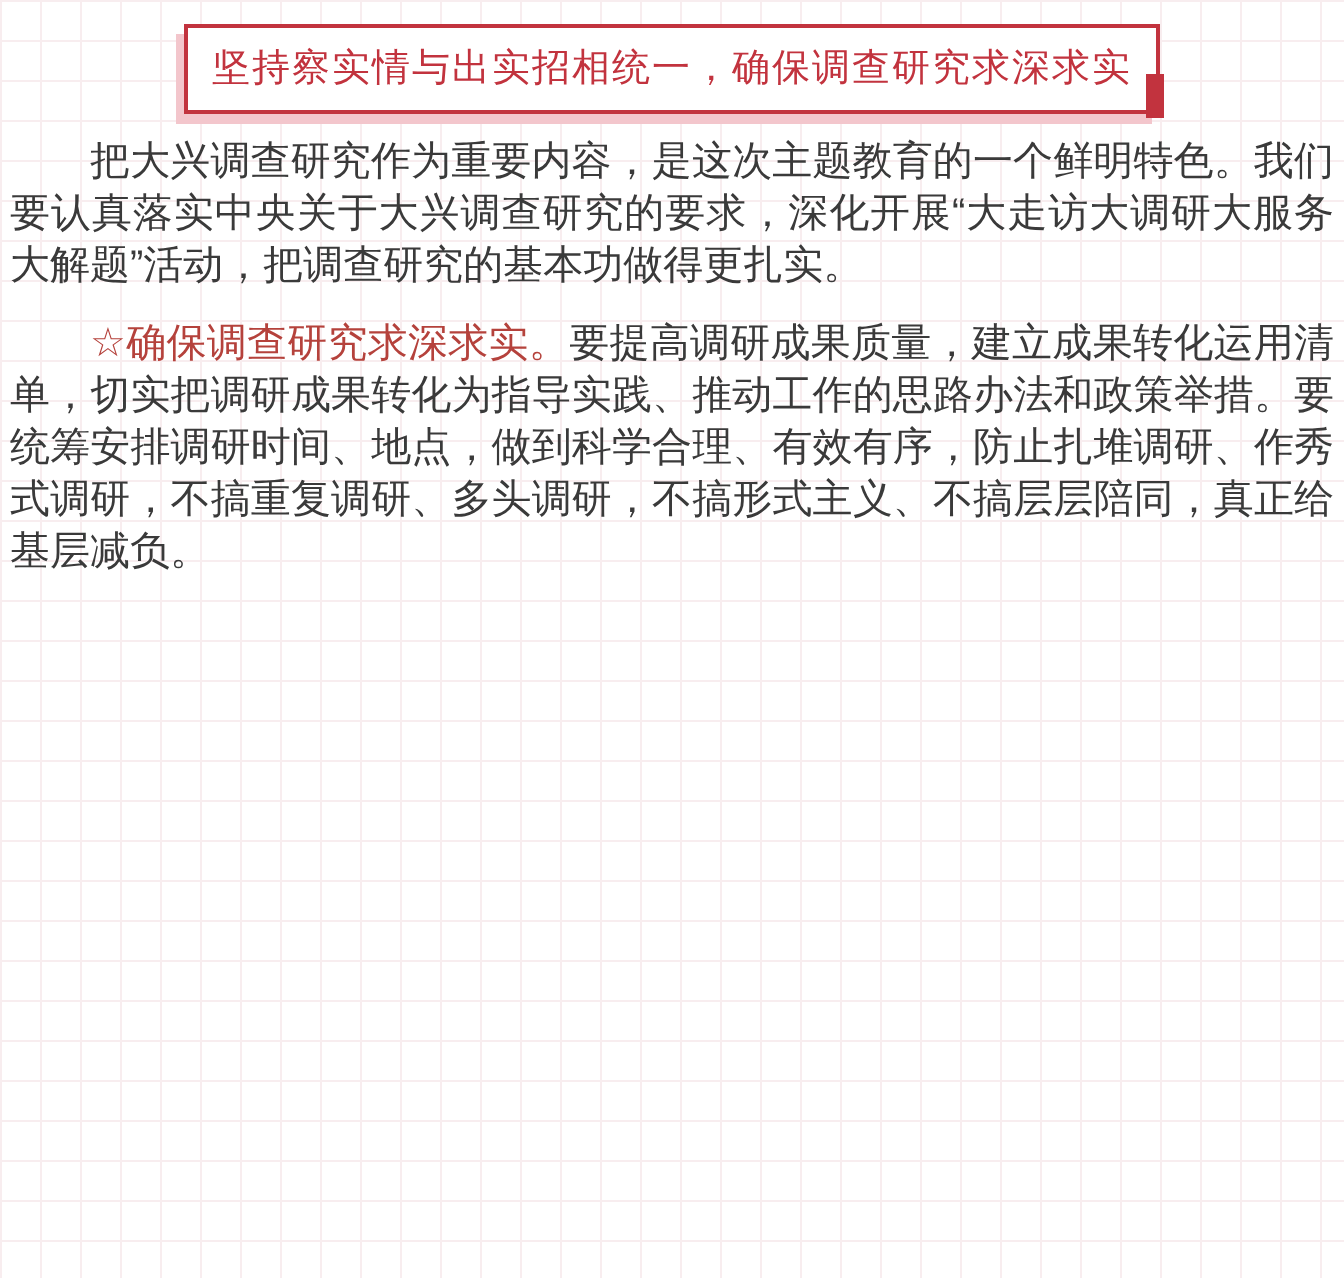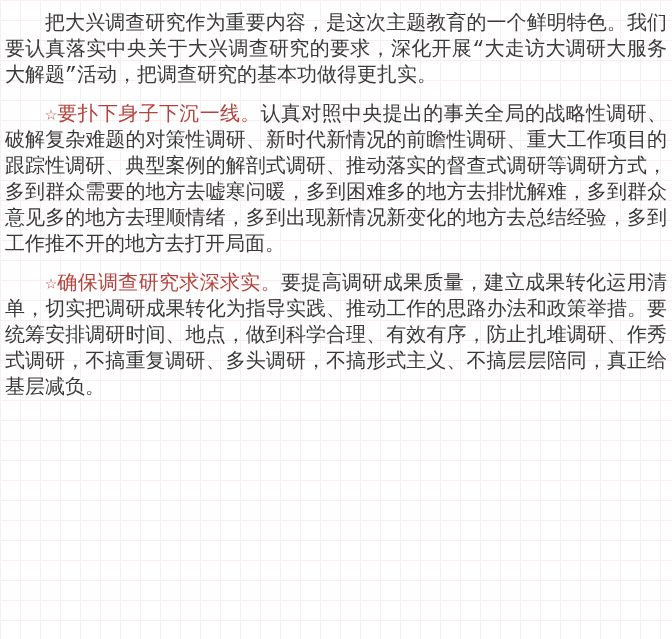--- a/index.html
+++ b/index.html
@@ -47,36 +47,38 @@
   .content {
     margin-top: 11px;
     color: #3a3a3a;
     font-size: 20px;
     line-height: 26px;
     text-align: justify;
   }
   .para {
     text-indent: 2em;
     margin-top: 13px;
-    font-family: Liberation Mono, monospace;
   }
   .para:first-child { margin-top: 0; }
   .lead {
     color: #b5423c;
   }
   .lead:empty { display: none; }
 </style>
 </head>
 <body>
 
 <div class="page">
 
+  <div class="title-box">
+    <span class="title-text">坚持察实情与出实招相统一，确保调查研究求深求实</span>
+    <span class="accent-bar"></span>
+  </div>
 
   <div class="content">
     <p class="para"><span>把大兴调查研究作为重要内容，是这次主题教育的一个鲜明特色。我们要认真落实中央关于大兴调查研究的要求，深化开展“大走访大调研大服务大解题”活动，把调查研究的基本功做得更扎实。</span></p>
 
-    <p class="para"><span class="lead">☆要扑下身子下沉一线。</span><span>认真对照中央提出的事关全局的战略性调研、破解复杂难题的对策性调研、新时代新情况的前瞻性调研、重大工作项目的跟踪性调研、典型案例的解剖式调研、推动落实的督查式调研等调研方式，多到群众需要的地方去嘘寒问暖，多到困难多的地方去排忧解难，多到群众意见多的地方去理顺情绪，多到出现新情况新变化的地方去总结经验，多到工作推不开的地方去打开局面。</span></p>
 
 
     <p class="para"><span class="lead">☆确保调查研究求深求实。</span><span>要提高调研成果质量，建立成果转化运用清单，切实把调研成果转化为指导实践、推动工作的思路办法和政策举措。要统筹安排调研时间、地点，做到科学合理、有效有序，防止扎堆调研、作秀式调研，不搞重复调研、多头调研，不搞形式主义、不搞层层陪同，真正给基层减负。</span></p>
   </div>
 
 </div>
 
 </body></html>

